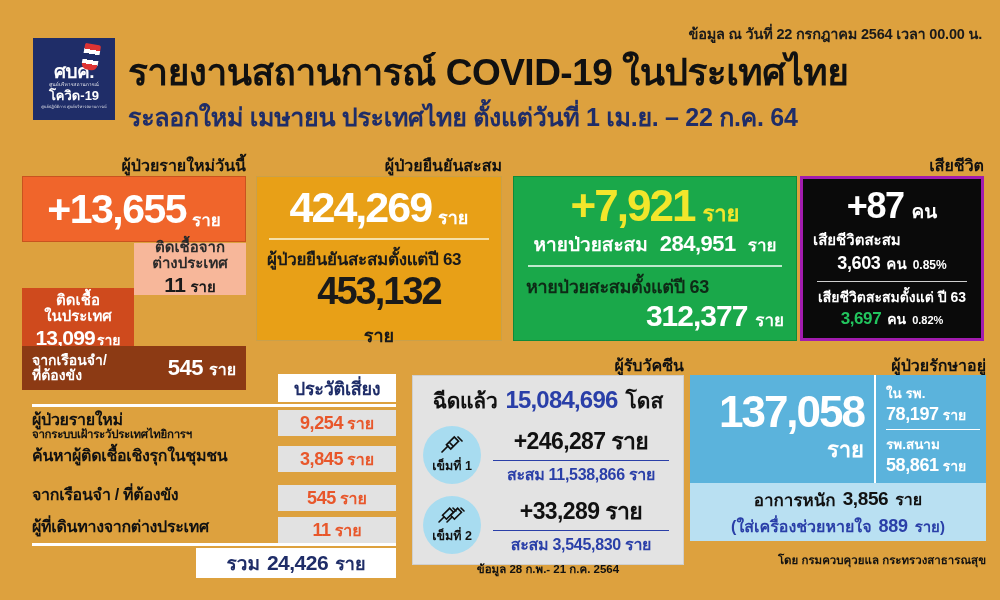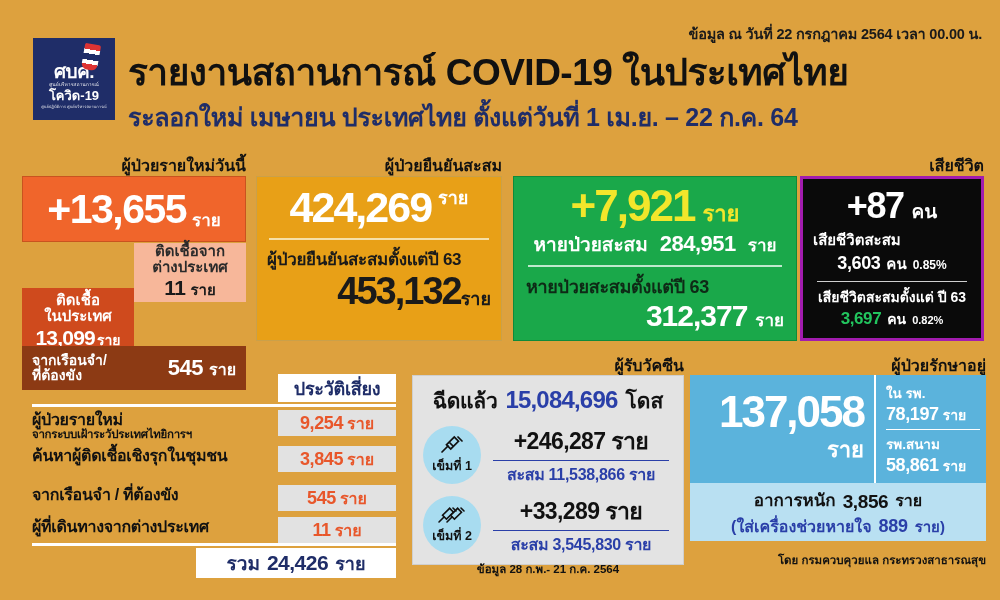--- a/index.html
+++ b/index.html
@@ -57,21 +57,21 @@
     border: 1px solid #c9531f;
   }
   #c1-main .big { font-size: 41px; font-weight: 800; color: #fff; letter-spacing: -1.5px; }
   #c1-main .unit { font-size: 17px; font-weight: 700; color: #fff; align-self: flex-end; margin-bottom: 8px; }
 
   #c1-dom {
     left: 22px; top: 243px; width: 112px; height: 67px; background: #CF4A1D;
     display: flex; flex-direction: column; align-items: center; justify-content: center; margin-top: 45px;
   }
   #c1-for {
-    left: 134px; top: 243px; width: 112px; height: 59px; background: #F7B79A;
+    left: 134px; top: 243px; width: 112px; height: 52px; background: #F7B79A;
     display: flex; flex-direction: column; align-items: center; justify-content: center;
   }
   #c1-dom .lbl { font-size: 15px; font-weight: 700; color: #fff; line-height: 1.05; text-align: center; }
   #c1-dom .row { display: flex; align-items: baseline; gap: 2px; margin-top: 2px; }
   #c1-dom .num { font-size: 21px; font-weight: 800; color: #fff; letter-spacing: -0.8px; }
   #c1-dom .unit { font-size: 14px; font-weight: 700; color: #fff; }
   #c1-for .lbl { font-size: 15px; font-weight: 700; color: #2a2a2a; line-height: 1.05; text-align: center; }
   #c1-for .row { display: flex; align-items: baseline; gap: 5px; margin-top: 2px; }
   #c1-for .num { font-size: 21px; font-weight: 800; color: #1a1a1a; letter-spacing: -0.5px; }
   #c1-for .unit { font-size: 15px; font-weight: 700; color: #1a1a1a; }
@@ -84,26 +84,26 @@
   #c1-prison .rr { margin-left: auto; display: flex; align-items: baseline; gap: 6px; }
   #c1-prison .num { font-size: 22px; font-weight: 800; color: #fff; letter-spacing: -0.5px; }
   #c1-prison .unit { font-size: 16px; font-weight: 700; color: #fff; }
 
   
   #c2 {
     left: 256px; top: 176px; width: 246px; height: 165px; background: #E8A017;
     border: 1px solid #caa04a;
     padding: 6px 10px 8px 10px;
   }
-  #c2 .r1 { display: flex; align-items: flex-start; justify-content: center; gap: 7px; }
+  #c2 .r1 { display: flex; align-items: flex-end; justify-content: center; gap: 7px; }
   #c2 .big { font-size: 43px; font-weight: 800; color: #fff; letter-spacing: -2px; }
   #c2 .unit1 { font-size: 18px; font-weight: 700; color: #fff; }
   #c2 hr { border: 0; border-top: 2px solid #f6e0a8; margin: 6px 2px 5px 2px; }
   #c2 .sub { font-size: 17px; font-weight: 700; color: #1a1a1a; letter-spacing: -0.3px; }
-  #c2 .r2 { display: flex; align-items: flex-end; justify-content: flex-end; margin-top: -2px; }
+  #c2 .r2 { display: flex; align-items: center; justify-content: flex-end; gap: 8px; margin-top: -2px; flex-direction: column; }
   #c2 .big2 { font-size: 38px; font-weight: 800; color: #1a1a1a; letter-spacing: -2px; }
   #c2 .unit2 { font-size: 18px; font-weight: 700; color: #1a1a1a; }
 
   
   #c3 {
     left: 513px; top: 176px; width: 284px; height: 165px; background: #1AA84A;
     border: 1px solid #0f8a3b; padding: 4px 12px 8px 12px;
   }
   #c3 .r1 { display: flex; align-items: baseline; justify-content: center; gap: 8px; }
   #c3 .big { font-size: 44px; font-weight: 800; color: #F2E62B; letter-spacing: -2px; }
@@ -204,21 +204,21 @@
   }
   #treat-main .right .tl { font-size: 13.5px; font-weight: 700; color: #fff; }
   #treat-main .right .tvr { display: flex; align-items: baseline; gap: 4px; }
   #treat-main .right .tn { font-size: 18px; font-weight: 700; color: #fff; letter-spacing: -0.4px; }
   #treat-main .right .tu { font-size: 14px; font-weight: 700; color: #fff; }
   #treat-main .right hr { border: 0; border-top: 1.5px solid #fff; margin: 3px 6px 3px 0; }
   #treat-sev {
     left: 690px; top: 483px; width: 296px; height: 58px; background: #B9E0F2;
     display: flex; flex-direction: column; align-items: center; justify-content: center;
   }
-  #treat-sev .r1 { display: flex; align-items: flex-end; gap: 7px; }
+  #treat-sev .r1 { display: flex; align-items: center; gap: 7px; }
   #treat-sev .s-l { font-size: 17px; font-weight: 700; color: #111; }
   #treat-sev .s-n { font-size: 19px; font-weight: 700; color: #111; letter-spacing: -0.4px; }
   #treat-sev .s-u { font-size: 16px; font-weight: 700; color: #111; }
   #treat-sev .r2 { display: flex; align-items: baseline; gap: 7px; margin-top: 1px; }
   #treat-sev .v-l { font-size: 16px; font-weight: 700; color: #2A3FA8; }
   #treat-sev .v-n { font-size: 18px; font-weight: 700; color: #2A3FA8; letter-spacing: -0.3px; }
   #treat-sev .v-u { font-size: 15px; font-weight: 700; color: #2A3FA8; }
   #credit {
     position: absolute; right: 14px; top: 551px; font-size: 11.5px; font-weight: 700; color: #111;
   }

